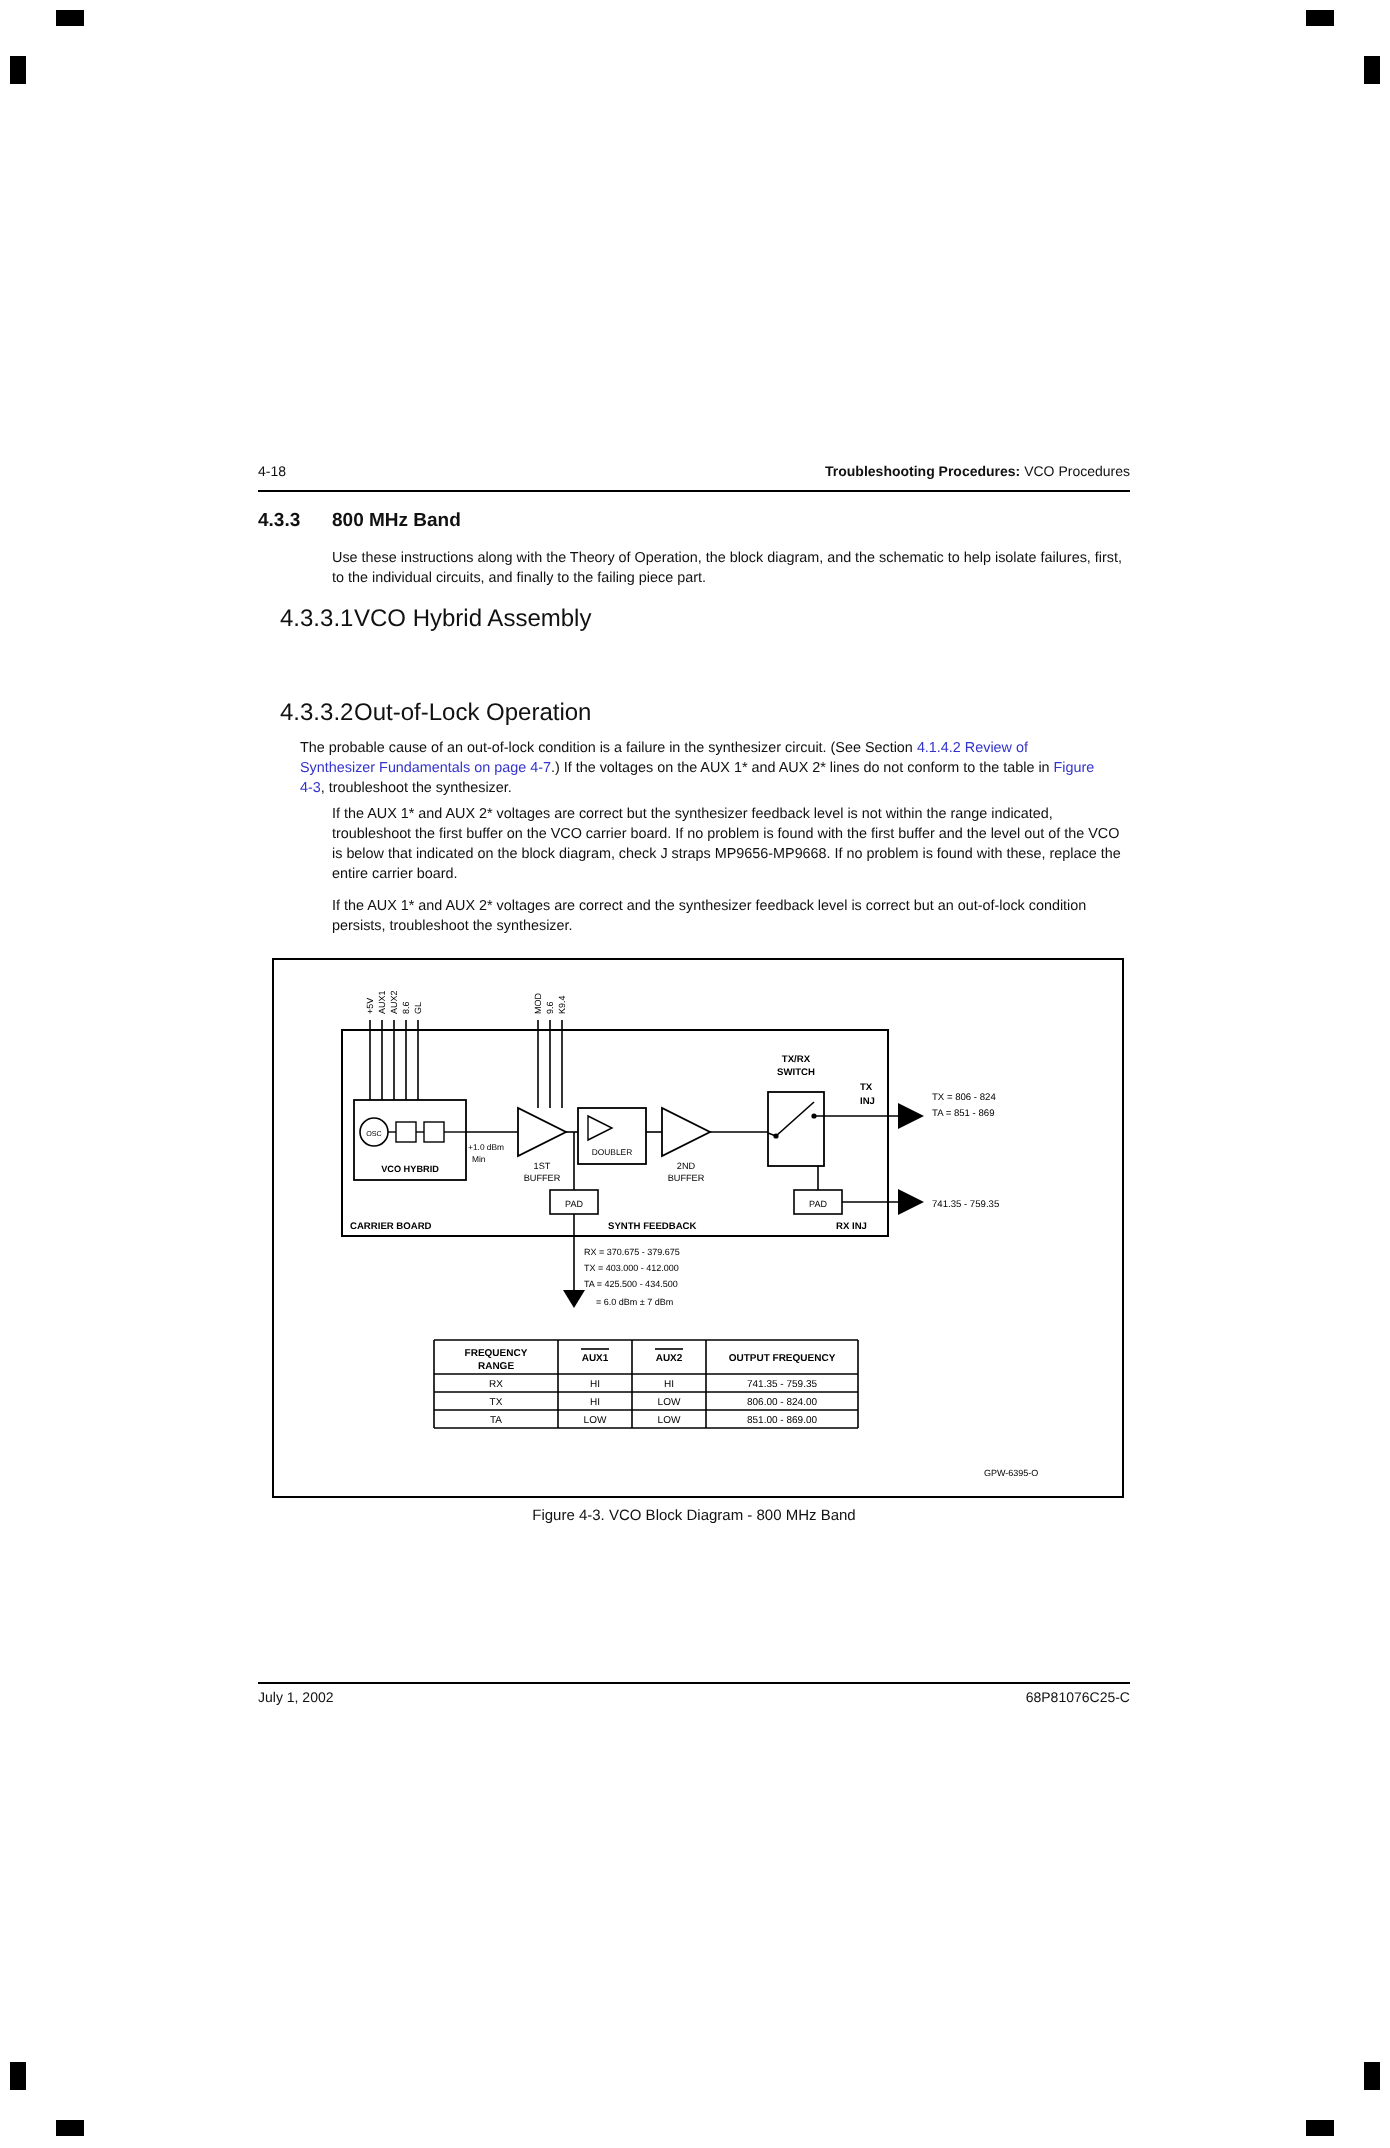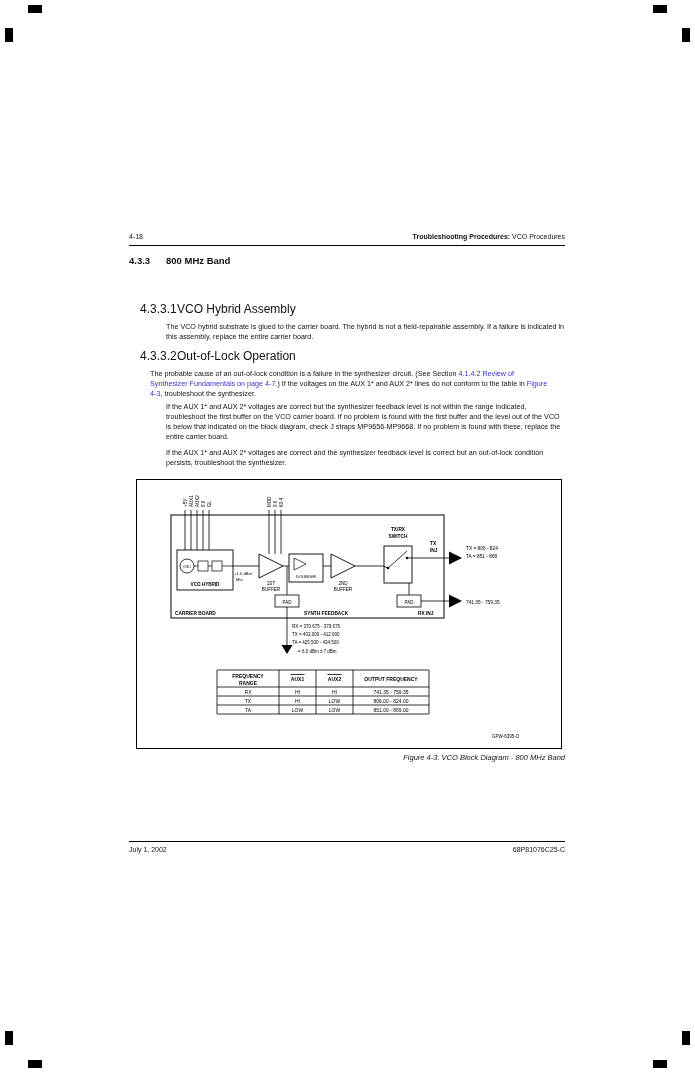--- a/index.html
+++ b/index.html
@@ -7,21 +7,21 @@
         font-family:"Liberation Sans",sans-serif;color:#111;overflow:hidden;}
   .abs{position:absolute;}
   .crop{position:absolute;background:#000;}
   .rule{position:absolute;background:#000;height:1.2px;}
   .hdr{font-size:7px;}
   .h1{font-size:9.5px;font-weight:bold;}
   .h2{font-size:12px;font-weight:normal;margin-left:11px;}
   .num{display:inline-block;width:37px;}
   .body-text{font-size:7.2px;line-height:10px;}
   .link{color:#3333cc;cursor:pointer;}
-  .caption{font-size:7.5px;font-style:italic;text-align:right;}
+  .caption{font-size:7.5px;text-align:center;}
   .fig{position:absolute;border:1px solid #000;background:#fff;}
   svg{display:block;}
   svg text{fill:#000;font-family:"Liberation Sans",sans-serif;}
 </style>
 </head>
 <body>
 
 <div class="page">
 
   <div class="crop" style="left:28px;top:5px;width:14px;height:8px"></div>
@@ -35,25 +35,25 @@
 
   <div class="abs hdr" style="left:129px;top:233px">4-18</div>
   <div class="abs hdr" style="right:130px;top:233px;text-align:right">
     <span style="font-weight:bold">Troubleshooting Procedures:</span><span> VCO Procedures</span>
   </div>
   <div class="rule" style="left:129px;top:245px;width:436px"></div>
 
   <div class="abs h1" style="left:129px;top:255px">
     <span class="num">4.3.3</span><span>800 MHz Band</span>
   </div>
+  <div class="abs body-text" style="left:166px;top:274px;width:399px">Use these instructions along with the Theory of Operation, the block diagram, and the schematic to help isolate failures, first, to the individual circuits, and finally to the failing piece part.</div>
 
   <div class="abs h2" style="left:129px;top:302px">
     <span class="num">4.3.3.1</span><span>VCO Hybrid Assembly</span>
   </div>
-  <div class="abs body-text" style="left:166px;top:322px;width:399px">The VCO hybrid substrate is glued to the carrier board. The hybrid is not a field-repairable assembly. If a failure is indicated in this assembly, replace the entire carrier board.</div>
 
   <div class="abs h2" style="left:129px;top:349px">
     <span class="num">4.3.3.2</span><span>Out-of-Lock Operation</span>
   </div>
   <div class="abs body-text" style="left:150px;top:369px;width:399px">
     <span>The probable cause of an out-of-lock condition is a failure in the synthesizer circuit. (See Section </span><span class="link">4.1.4.2 Review of Synthesizer Fundamentals on page 4-7</span><span>.) If the voltages on the AUX 1* and AUX 2* lines do not conform to the table in </span><span class="link">Figure 4-3</span><span>, troubleshoot the synthesizer.</span>
   </div>
   <div class="abs body-text" style="left:166px;top:402px;width:399px">If the AUX 1* and AUX 2* voltages are correct but the synthesizer feedback level is not within the range indicated, troubleshoot the first buffer on the VCO carrier board. If no problem is found with the first buffer and the level out of the VCO is below that indicated on the block diagram, check J straps MP9656-MP9668. If no problem is found with these, replace the entire carrier board.</div>
   <div class="abs body-text" style="left:166px;top:448px;width:399px">If the AUX 1* and AUX 2* voltages are correct and the synthesizer feedback level is correct but an out-of-lock condition persists, troubleshoot the synthesizer.</div>
 

